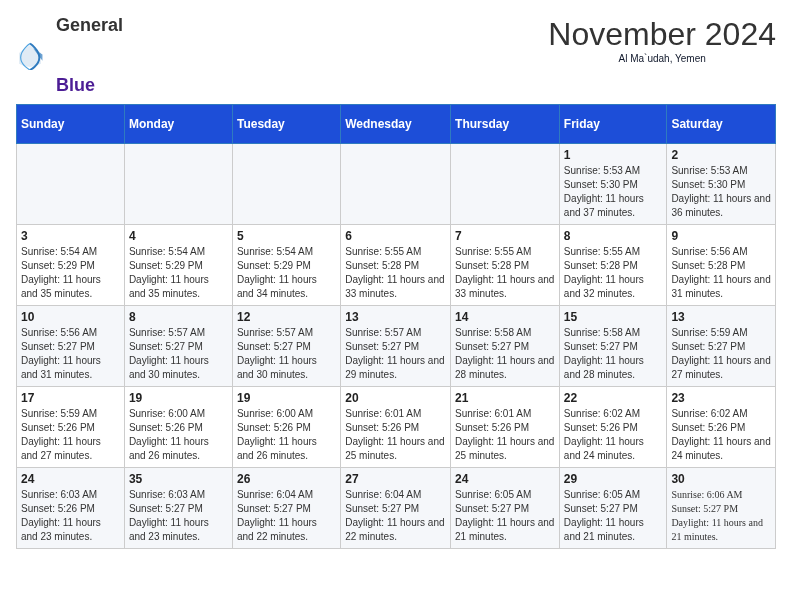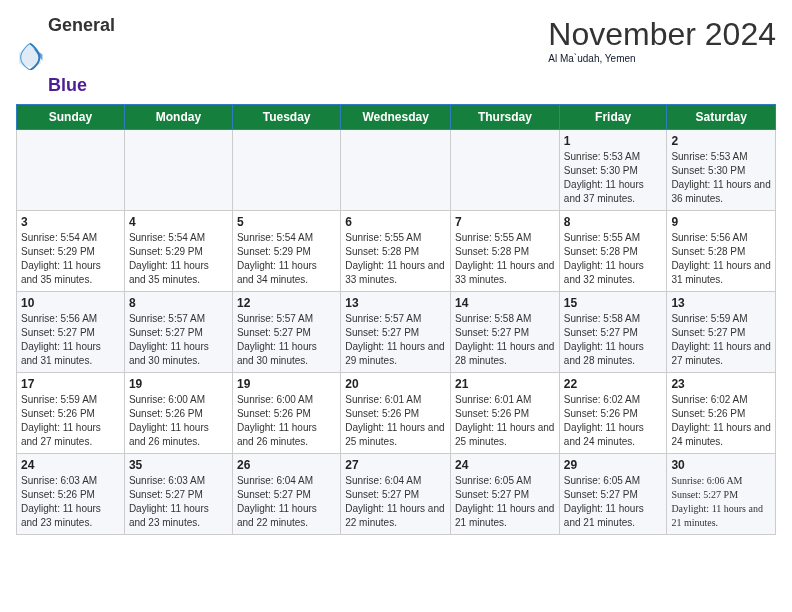--- a/index.html
+++ b/index.html
@@ -12,57 +12,57 @@
     }
     .header {
       display: flex;
       justify-content: space-between;
       align-items: flex-start;
       margin-bottom: 8px;
     }
     .logo {
       display: flex;
       align-items: center;
-      gap: 4px;
+      gap: 12px;
     }
     .logo-text {
       font-size: 18px;
       font-weight: bold;
       line-height: 1.1;
       color: #333;
     }
     .logo-text span {
       display: block;
     }
     .logo-icon {
       width: 28px;
       height: 28px;
     }
     .title-block {
-      text-align: left;
+      text-align: center;
     }
     .month-title {
       font-size: 32px;
       font-weight: normal;
       color: #333;
     }
     .subtitle {
       font-size: 10px;
       color: #0f172a;
     }
     table {
       width: 100%;
       border-collapse: collapse;
       font-size: 10.5px;
     }
     thead th {
-      background-color: #15803d;
+      background-color: #1d4ed8;
       color: #fff;
-      padding: 5px 4px;
-      text-align: center;
+      padding: 12px 4px;
+      text-align: left;
       font-size: 12px;
       font-weight: bold;
       border: 1px solid #2f7bbf;
     }
     tbody td {
       border: 1px solid #ccc;
       vertical-align: top;
       padding: 4px;
       height: 80px;
       width: 113px;

